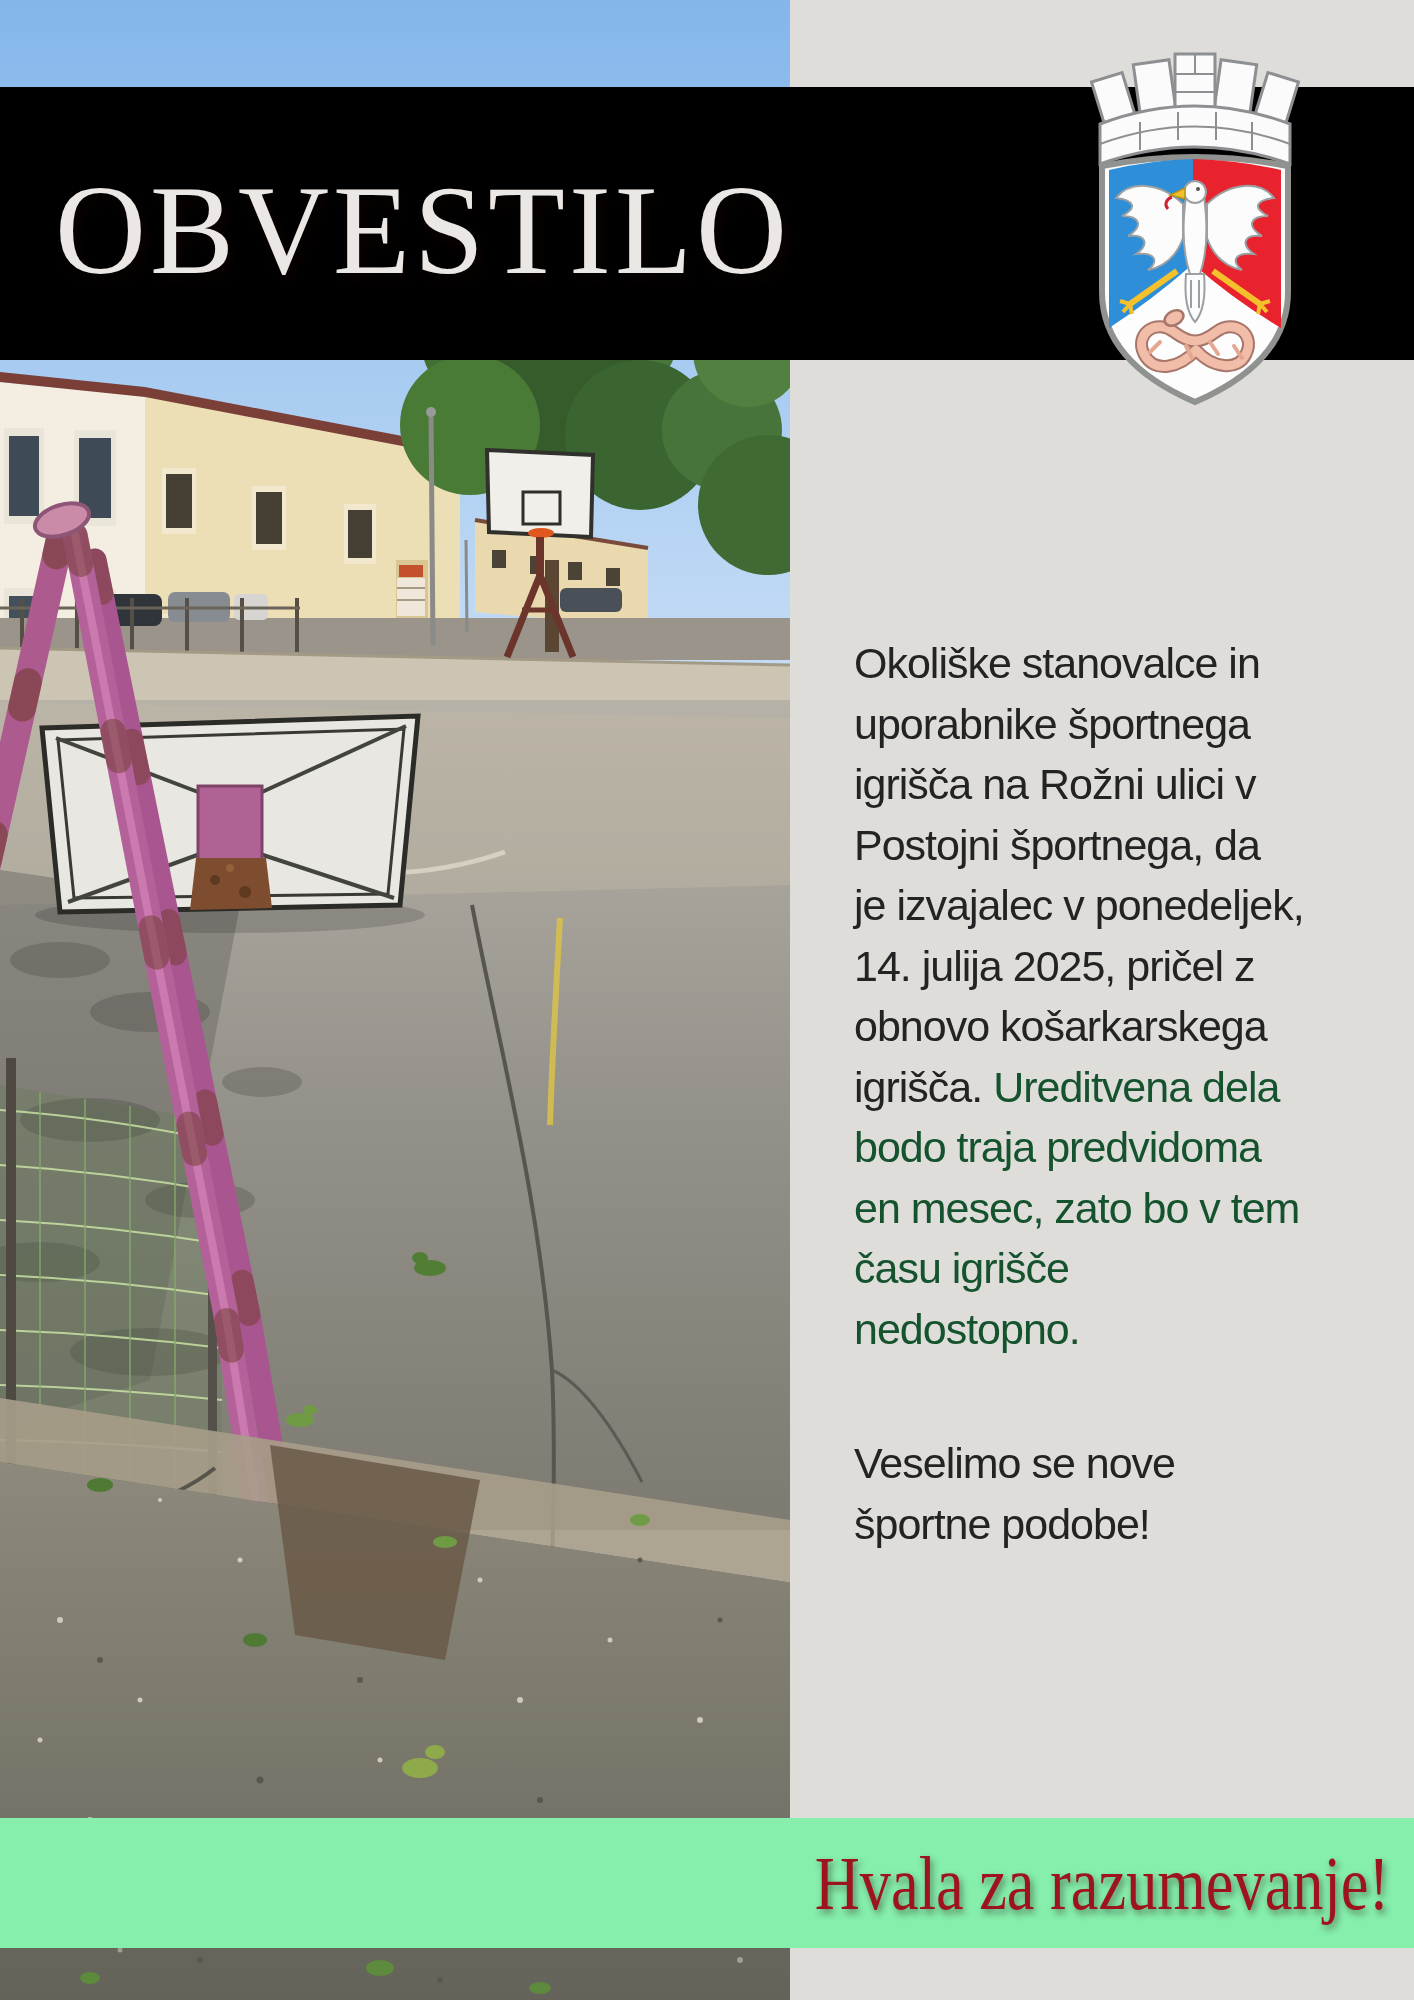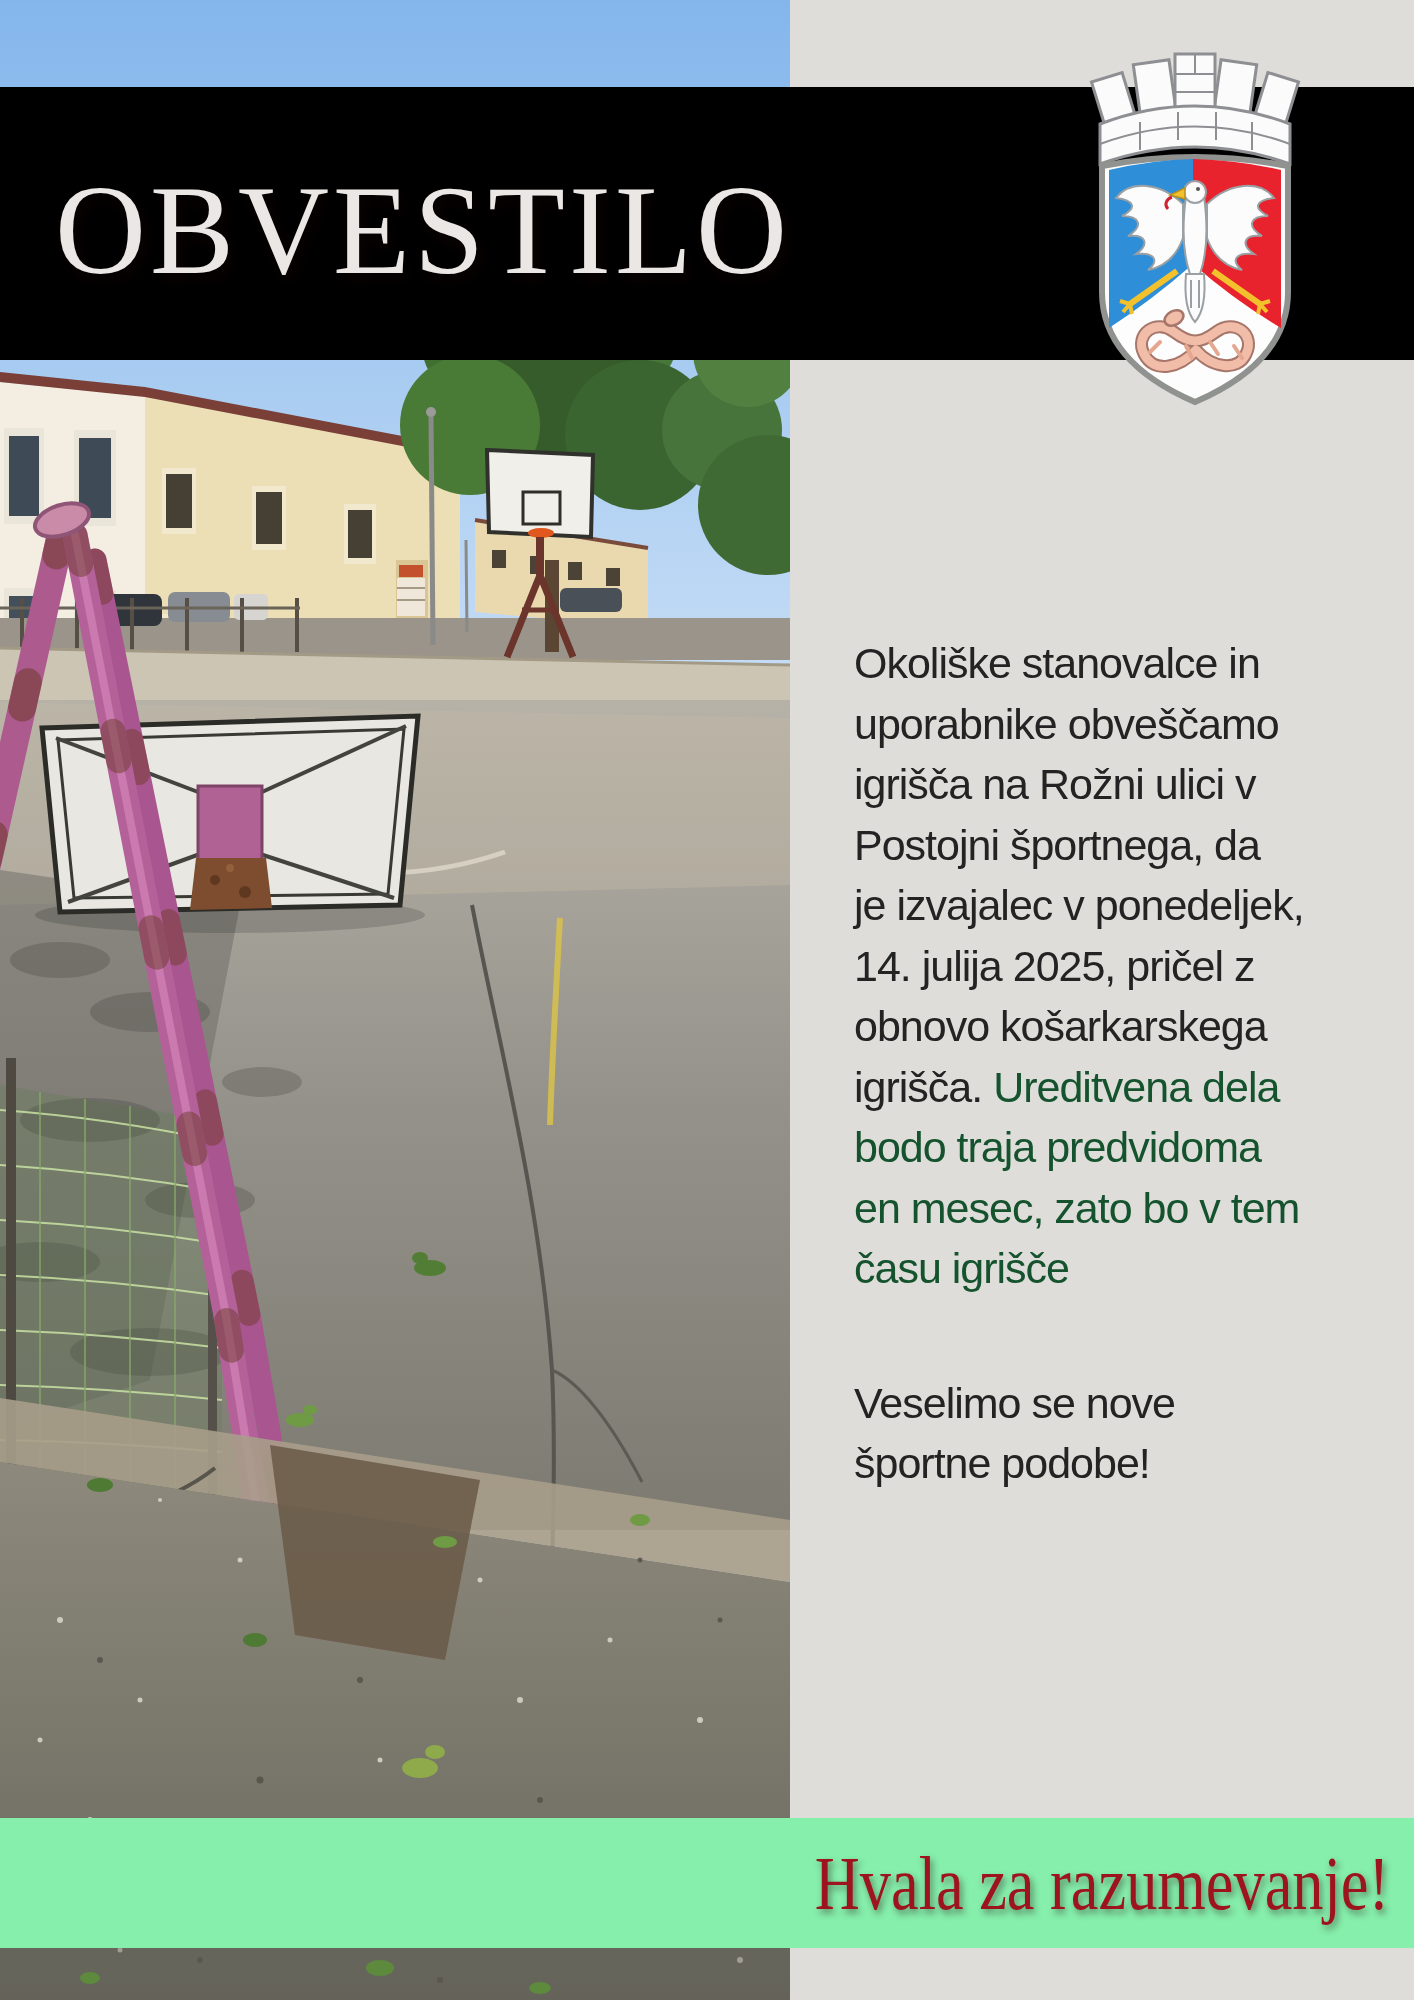--- a/index.html
+++ b/index.html
@@ -396,30 +396,31 @@
             <line x1="104" y1="300" x2="110" y2="312"></line>
           <line x1="128" y1="296" x2="136" y2="308"></line>
             <line x1="152" y1="300" x2="160" y2="312"></line>
         </g>
       </g>
     </svg>
   </div>
 
   <div class="body-text">
     <div class="line"><span>Okoliške stanovalce in</span><span class="red"></span></div>
-    <div class="line"><span>uporabnike obveščamo</span><span class="red"></span></div>
+    <div class="line"><span>uporabnike športnega</span><span class="red"></span></div>
     <div class="line"><span>igrišča na Rožni ulici v</span><span class="red"></span></div>
     <div class="line"><span>Postojni športnega, da</span><span class="red"></span></div>
     <div class="line"><span>je izvajalec v ponedeljek,</span><span class="red"></span></div>
     <div class="line"><span>14. julija 2025, pričel z</span><span class="red"></span></div>
     <div class="line"><span>obnovo košarkarskega</span><span class="red"></span></div>
     <div class="line"><span>igrišča. </span><span class="red">Ureditvena dela</span></div>
     <div class="line"><span></span><span class="red">bodo traja predvidoma</span></div>
     <div class="line"><span></span><span class="red">en mesec, zato bo v tem</span></div>
     <div class="line"><span></span><span class="red">času igrišče</span></div>
+    <div class="line"><span></span><span class="red">nedostopno.</span></div>
     <div class="closing">
       <div class="line">Veselimo se nove</div>
       <div class="line">športne podobe!</div>
     </div>
   </div>
 
   <div class="footer-band">
     <div class="footer-text">Hvala za razumevanje!</div>
   </div>
 

